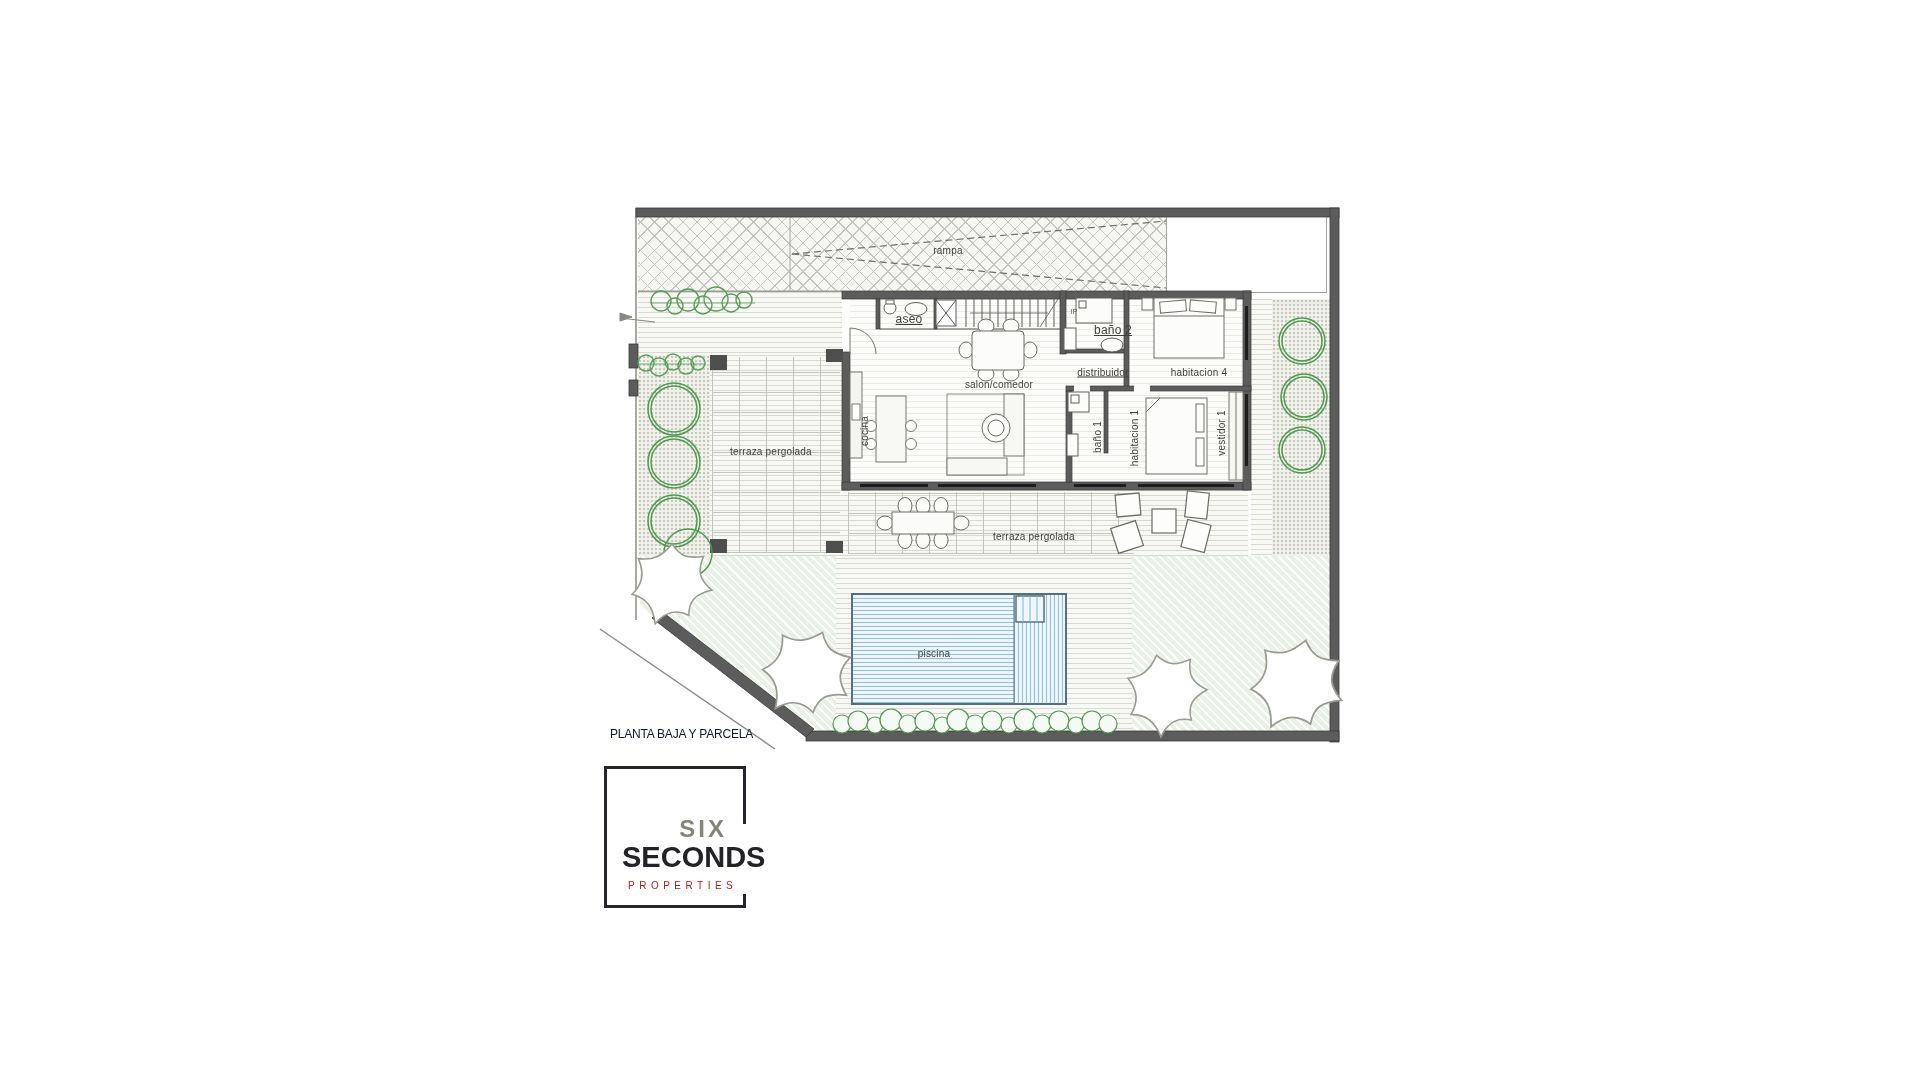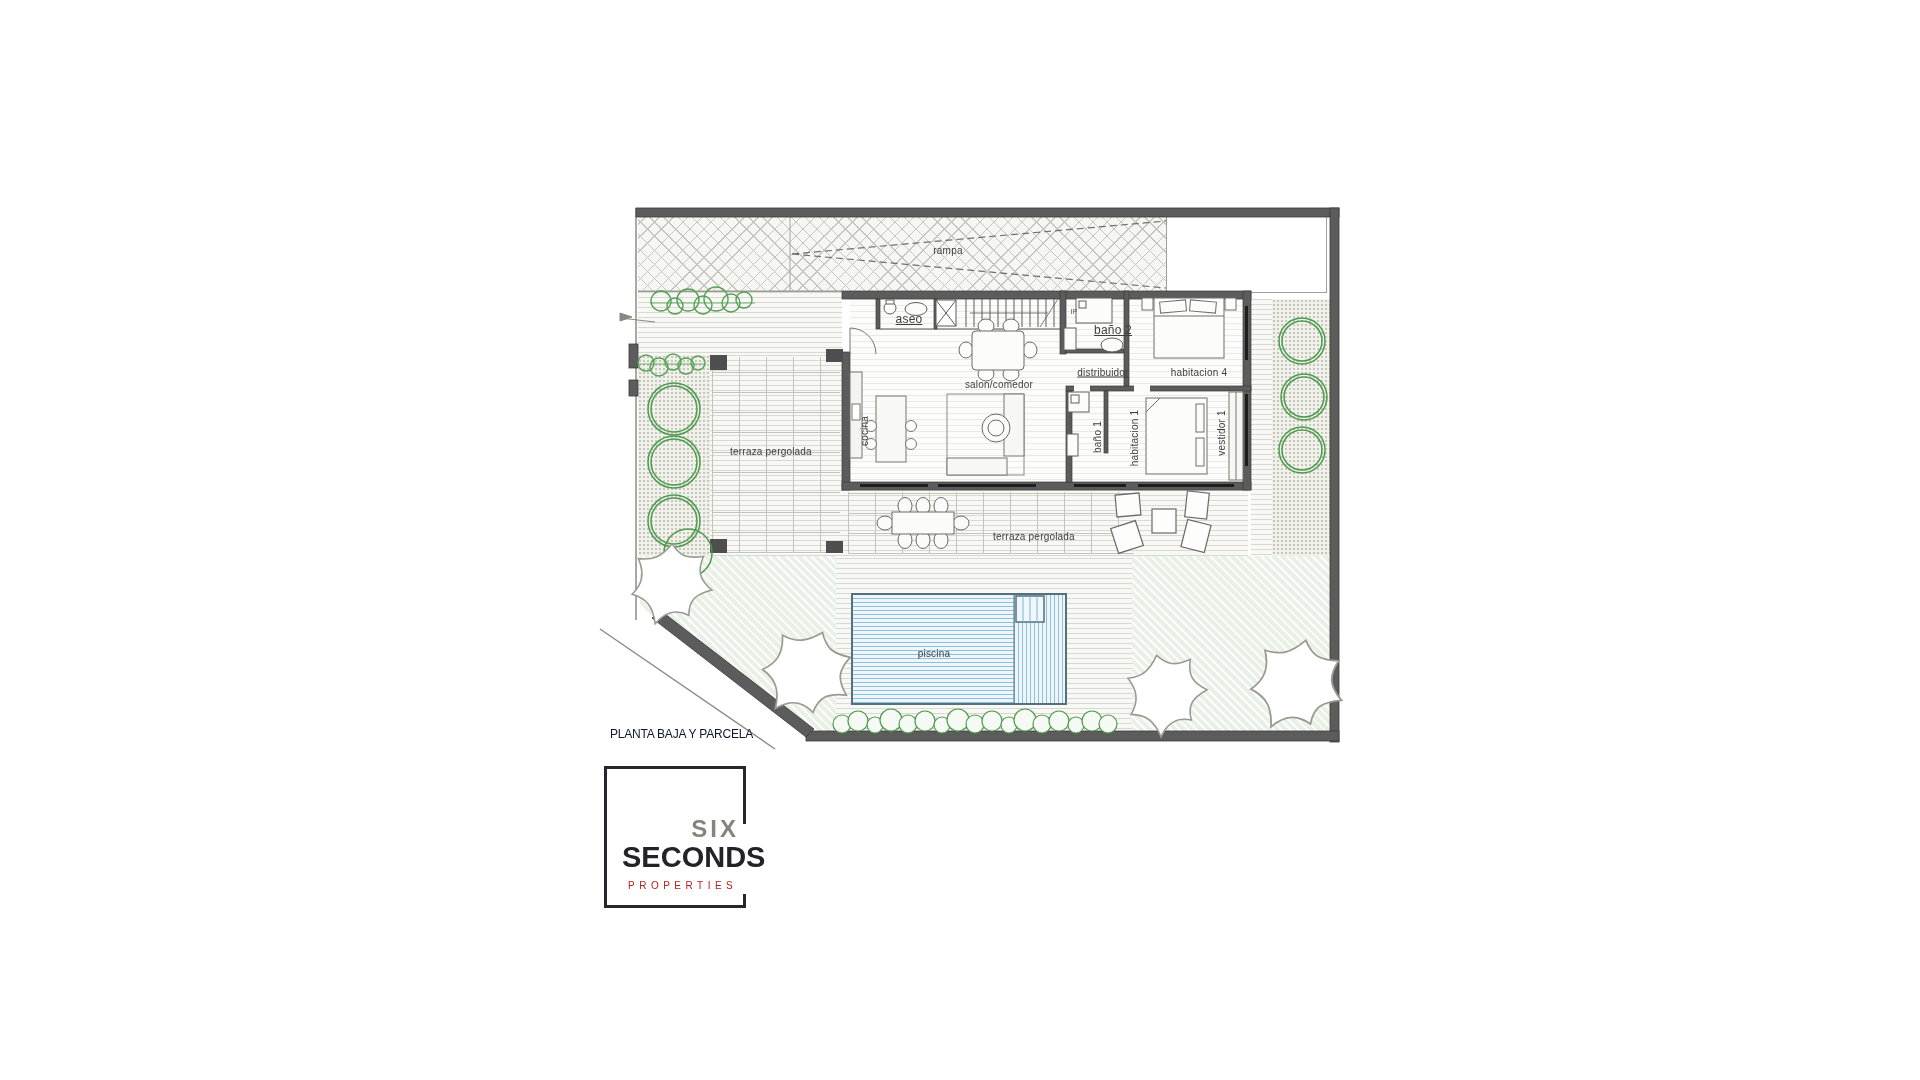--- a/index.html
+++ b/index.html
@@ -36,21 +36,21 @@
   .lbl.tiny{font-size:7px;color:#55554f;}
   .lbl.small{font-size:12px;text-decoration:underline;}
   .plan-title{position:absolute;left:610px;top:727px;font-size:12px;letter-spacing:-0.2px;
     color:#0f172a;white-space:nowrap;}
   
   .logo{position:absolute;left:604px;top:766px;width:136px;height:136px;
     border:3px solid #26262c;border-right:none;}
   .logo .rseg{position:absolute;right:-3px;width:3px;background:#26262c;}
   .logo .rseg.top{top:-3px;height:58px;}
   .logo .rseg.bot{bottom:-3px;height:14px;}
-  .logo-six{position:absolute;right:4px;top:46px;font-size:24px;font-weight:600;
+  .logo-six{position:absolute;right:16px;top:46px;font-size:24px;font-weight:600;
     letter-spacing:3px;color:#85857c;}
   .logo-seconds{position:absolute;left:15px;top:72px;font-size:29px;font-weight:700;
     letter-spacing:0px;color:#222228;white-space:nowrap;}
   .logo-properties{position:absolute;left:21px;top:111px;font-size:10px;letter-spacing:4.5px;
     color:#b91c1c;white-space:nowrap;}
 </style>
 </head>
 <body>
 
 <div class="canvas">

